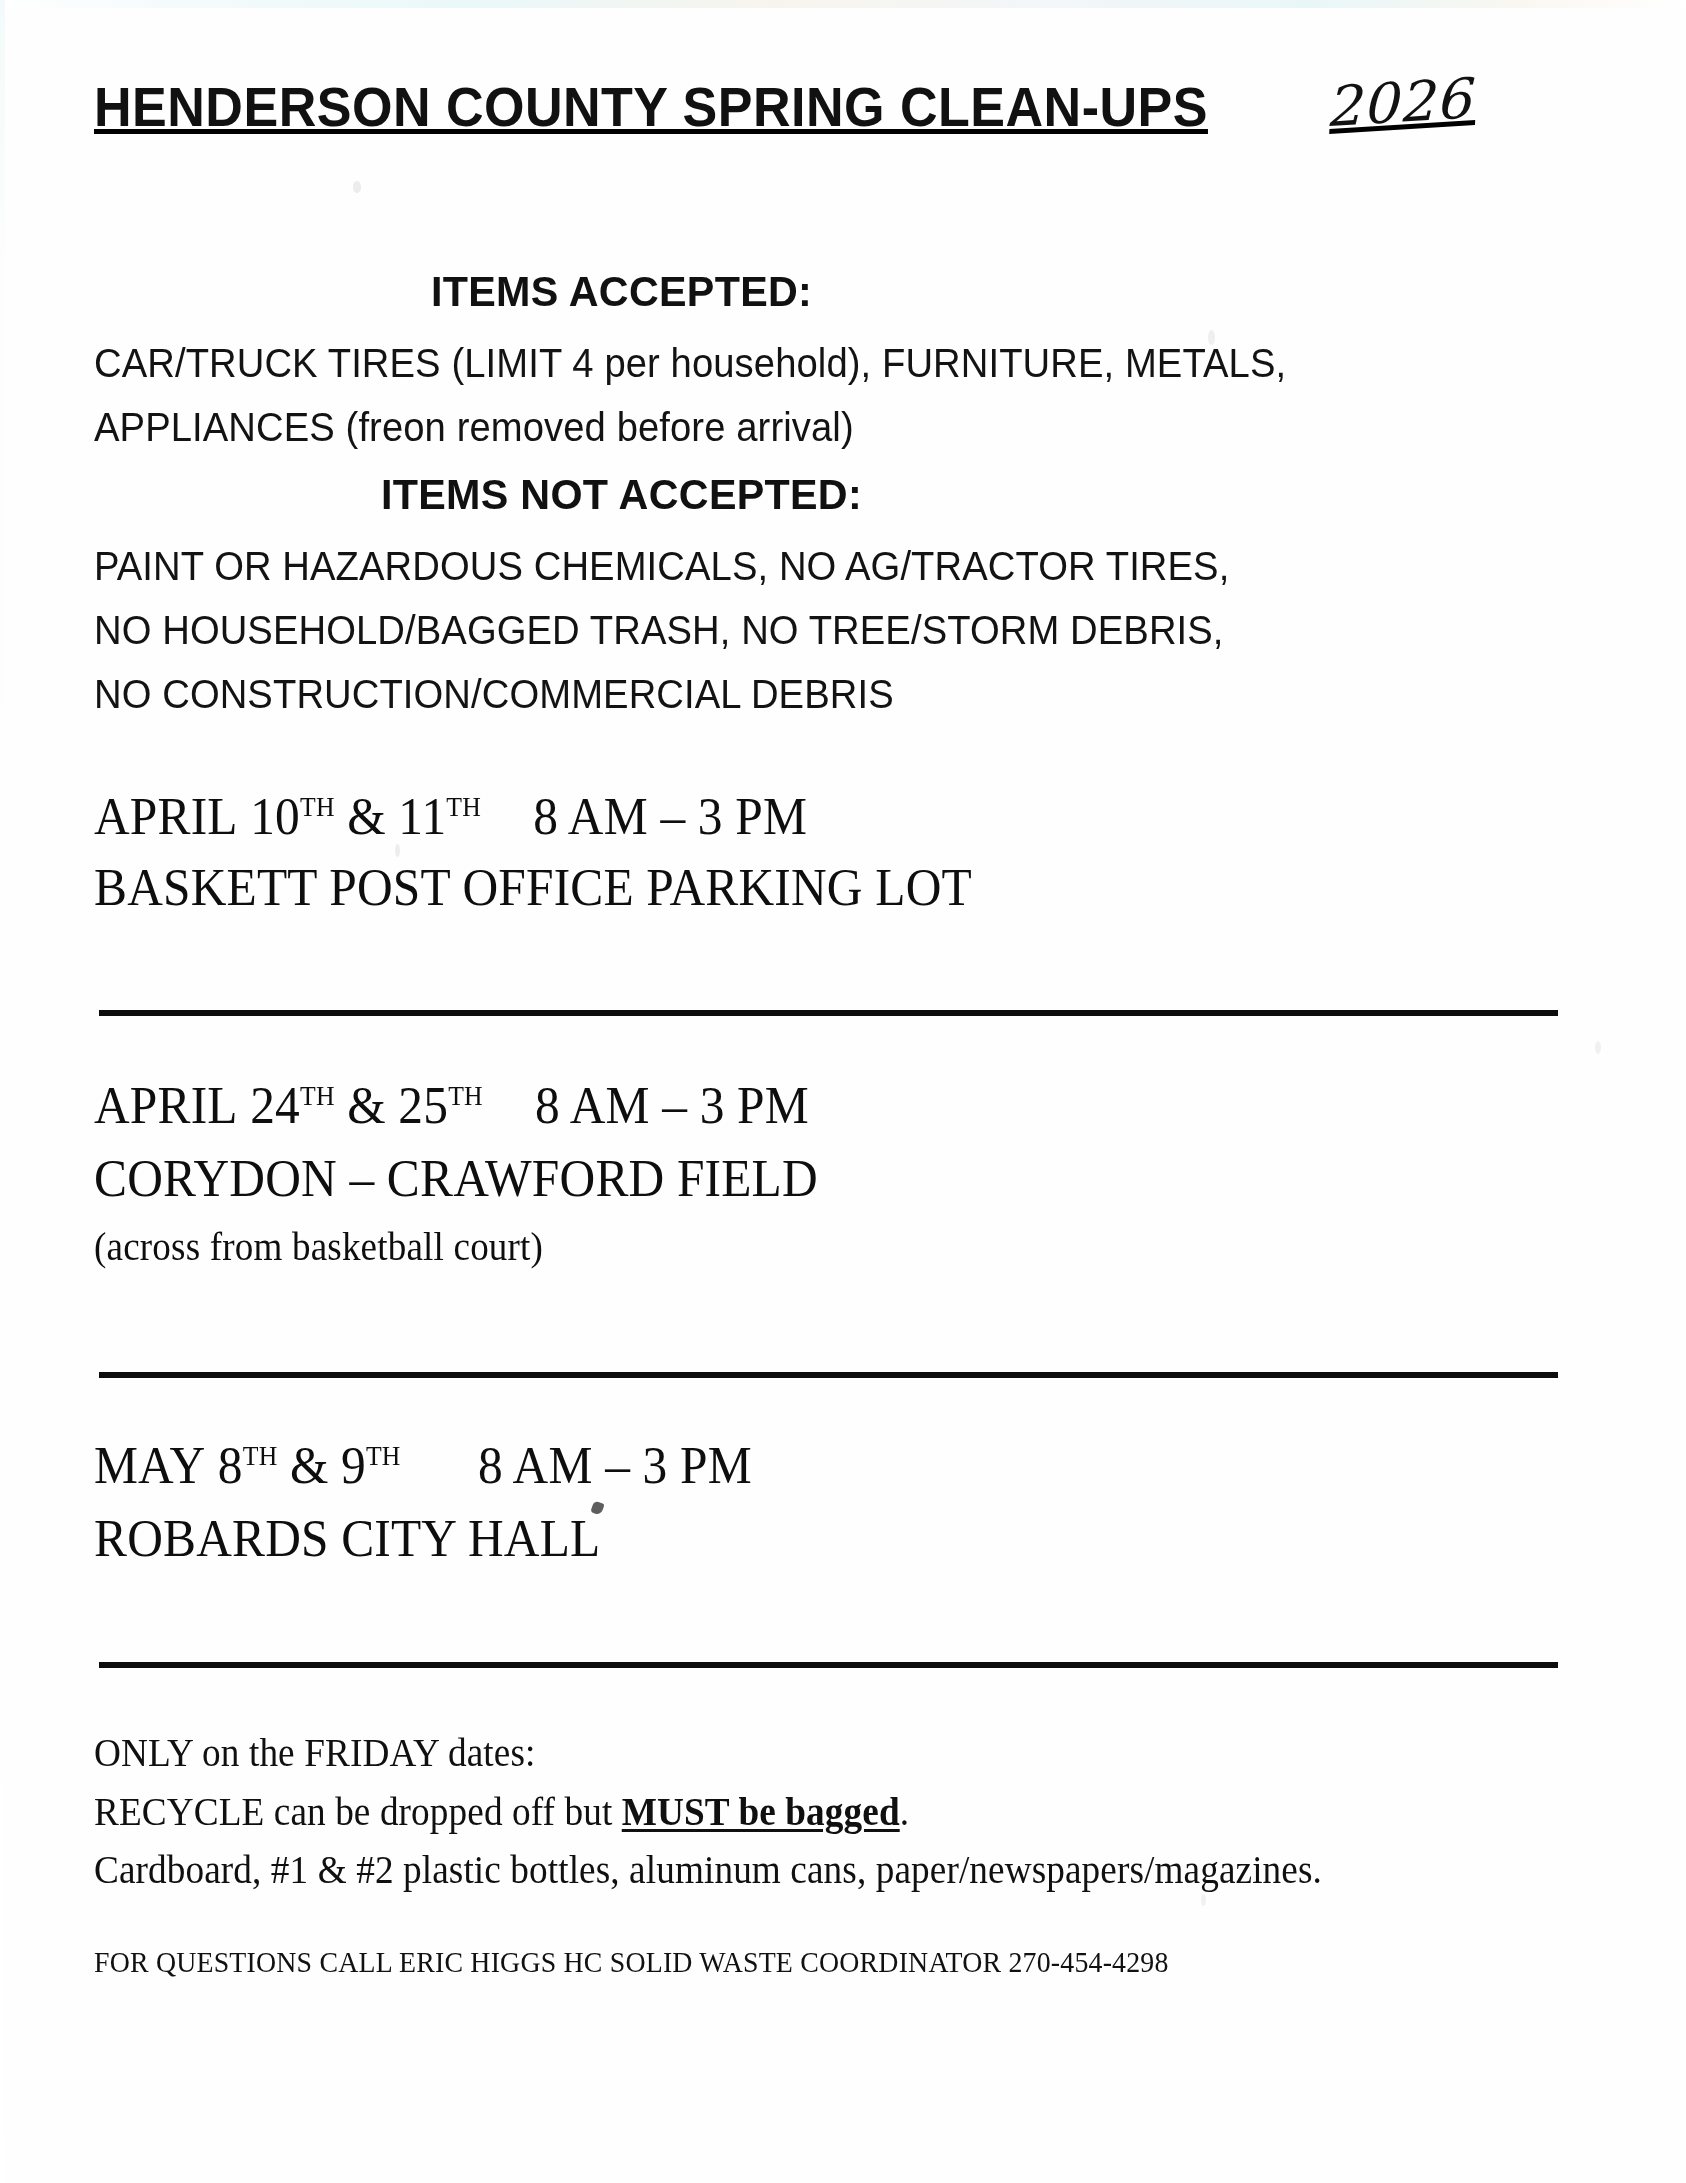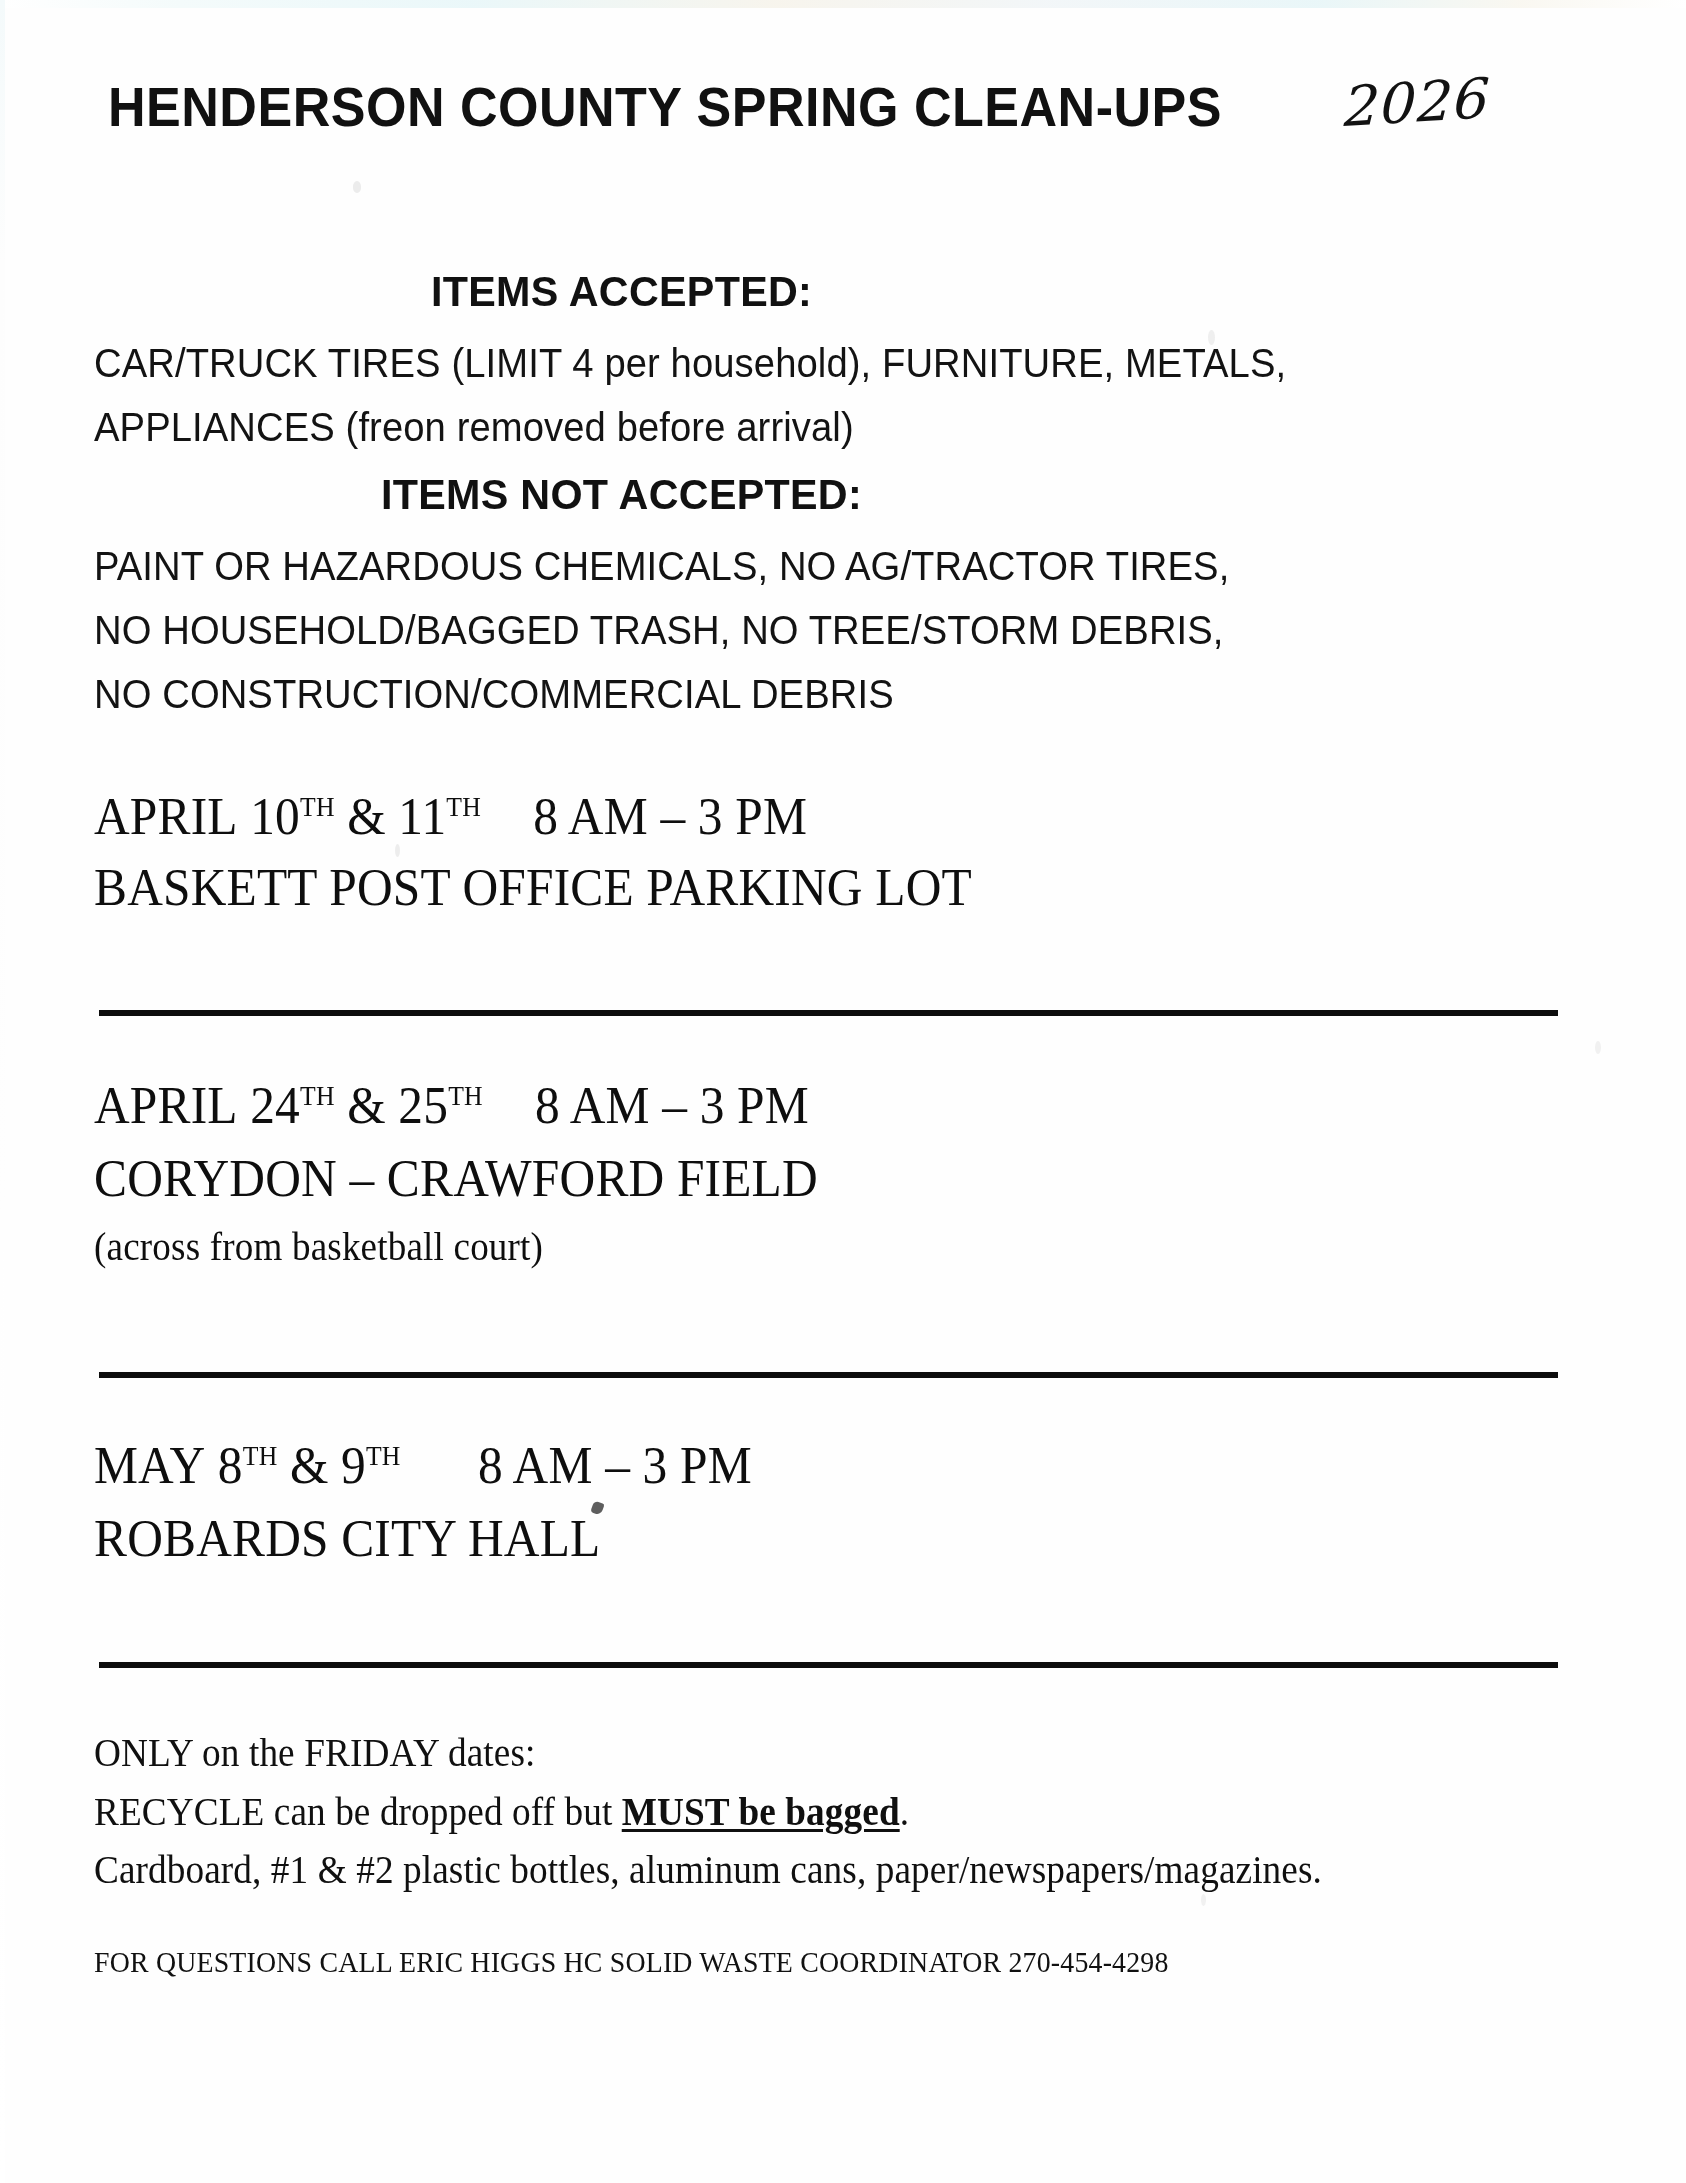--- a/index.html
+++ b/index.html
@@ -41,26 +41,27 @@
     position: absolute;
     top: 0; left: 0;
     width: 5px;
     height: 2183px;
     background: linear-gradient(180deg, #f4fafb 0%, #fdfdfd 12%, #ffffff 100%);
   }
 
   
   .title-row {
     position: absolute;
-    left: 108px;
+    left: 94px;
     top: 74px;
     width: 1511px;
     display: flex;
     align-items: baseline;
     white-space: nowrap;
+    text-decoration: underline;
   }
   .title-main {
     font-family: "Liberation Sans Narrow", "Liberation Sans", sans-serif;
     font-weight: 700;
     font-size: 56px;
     letter-spacing: 0.5px;
     transform: scaleX(.93);
     transform-origin: left center;
     color: #111111;
   }

